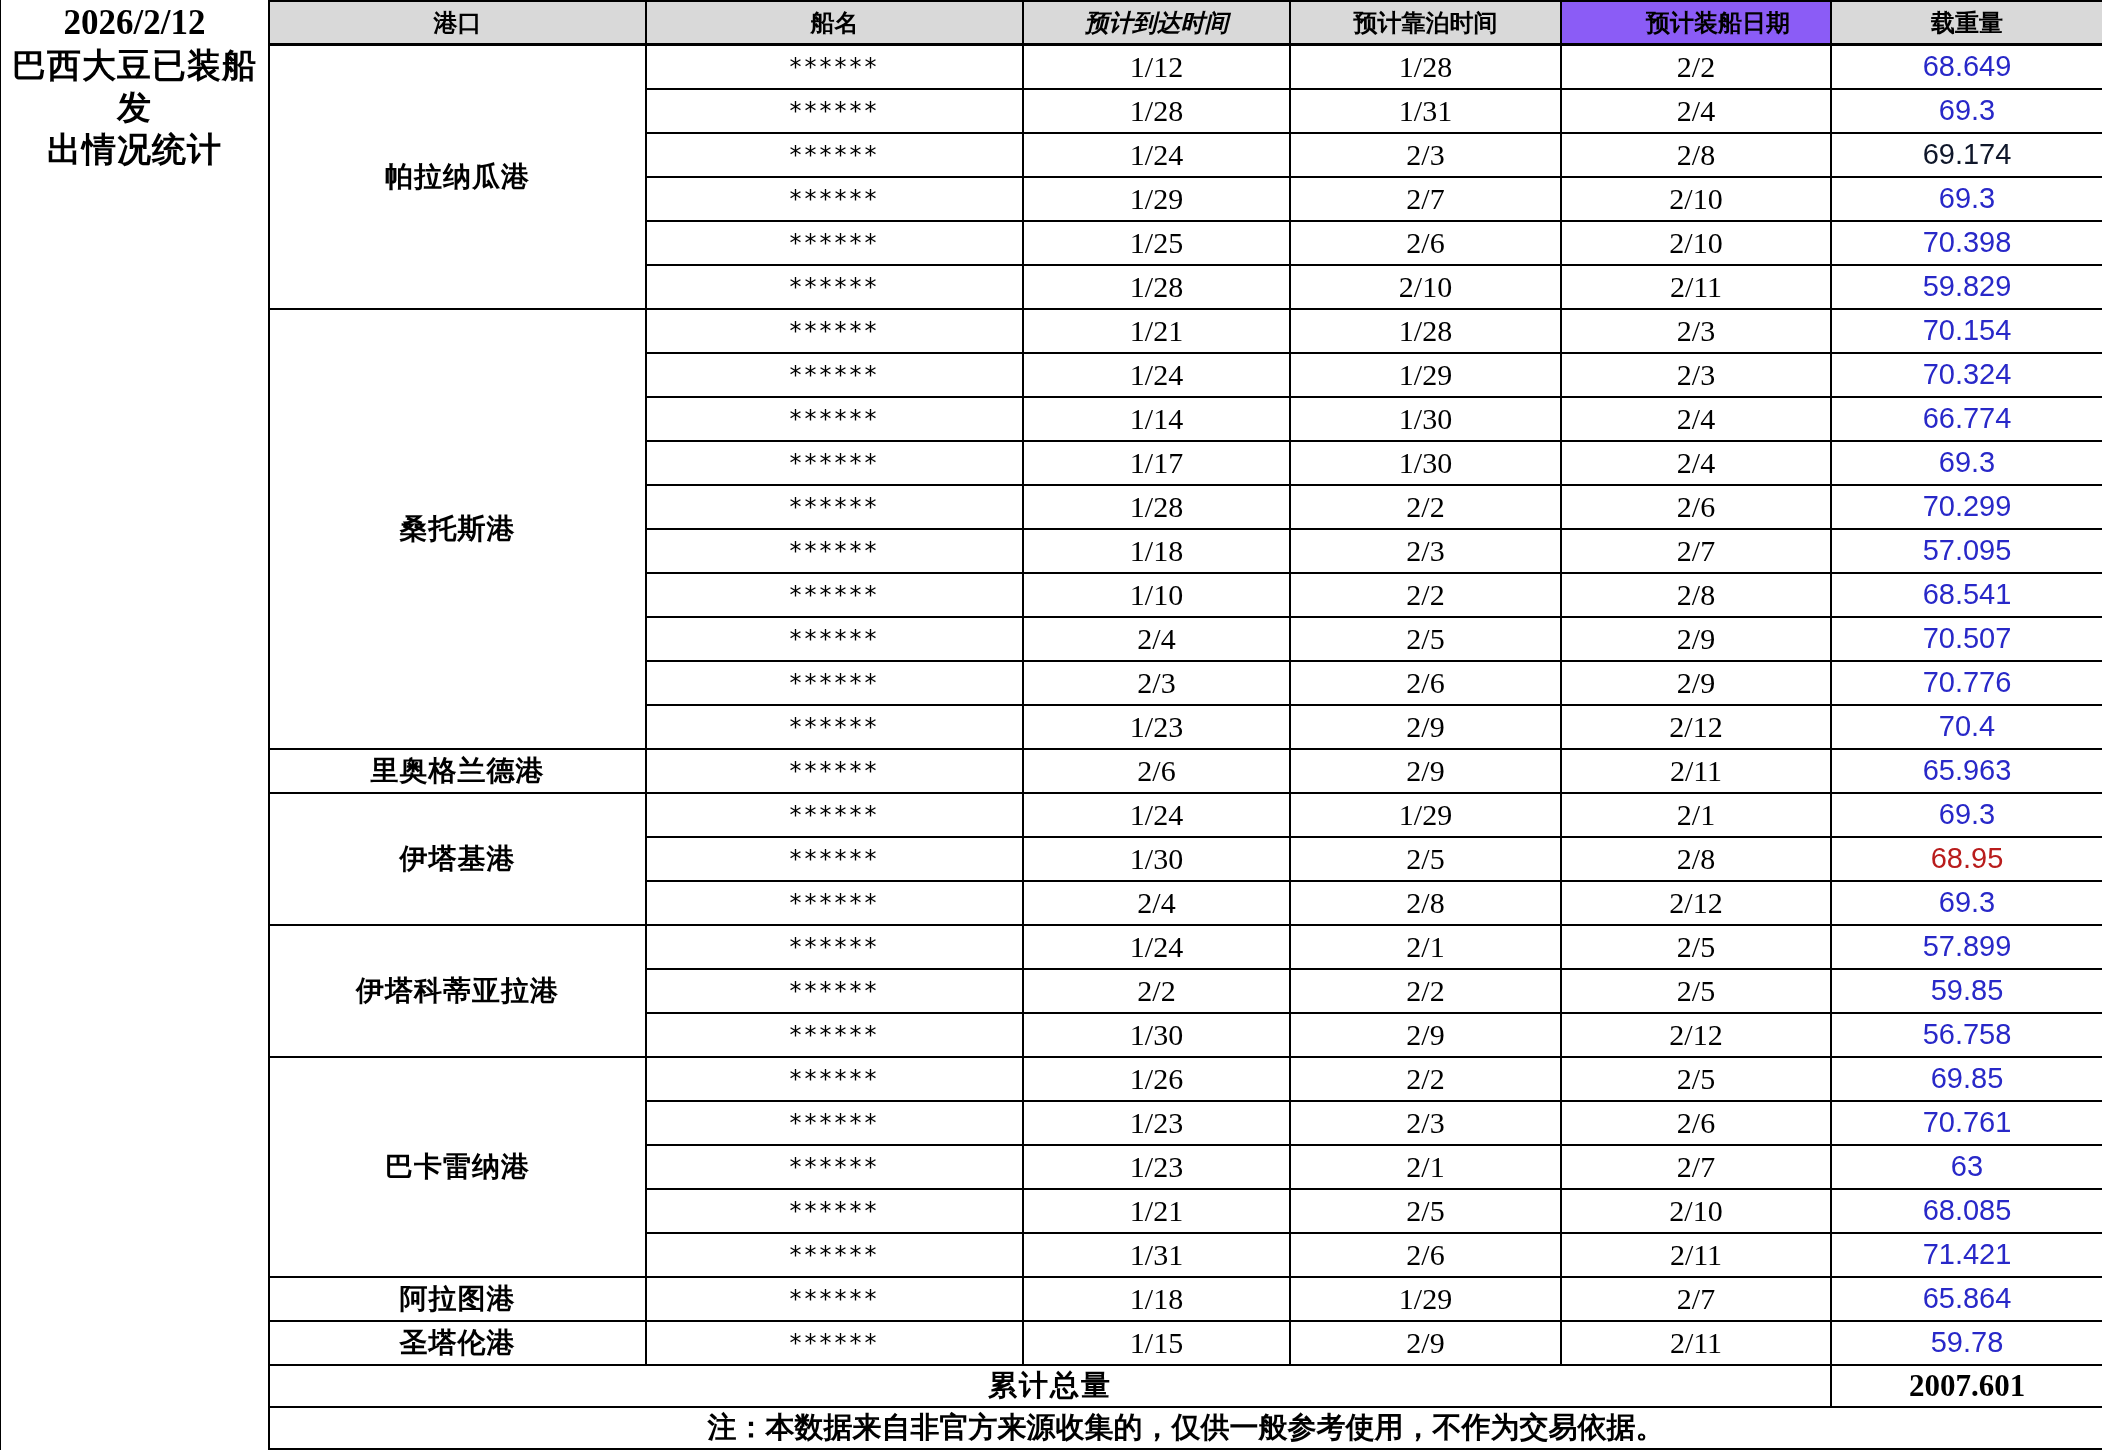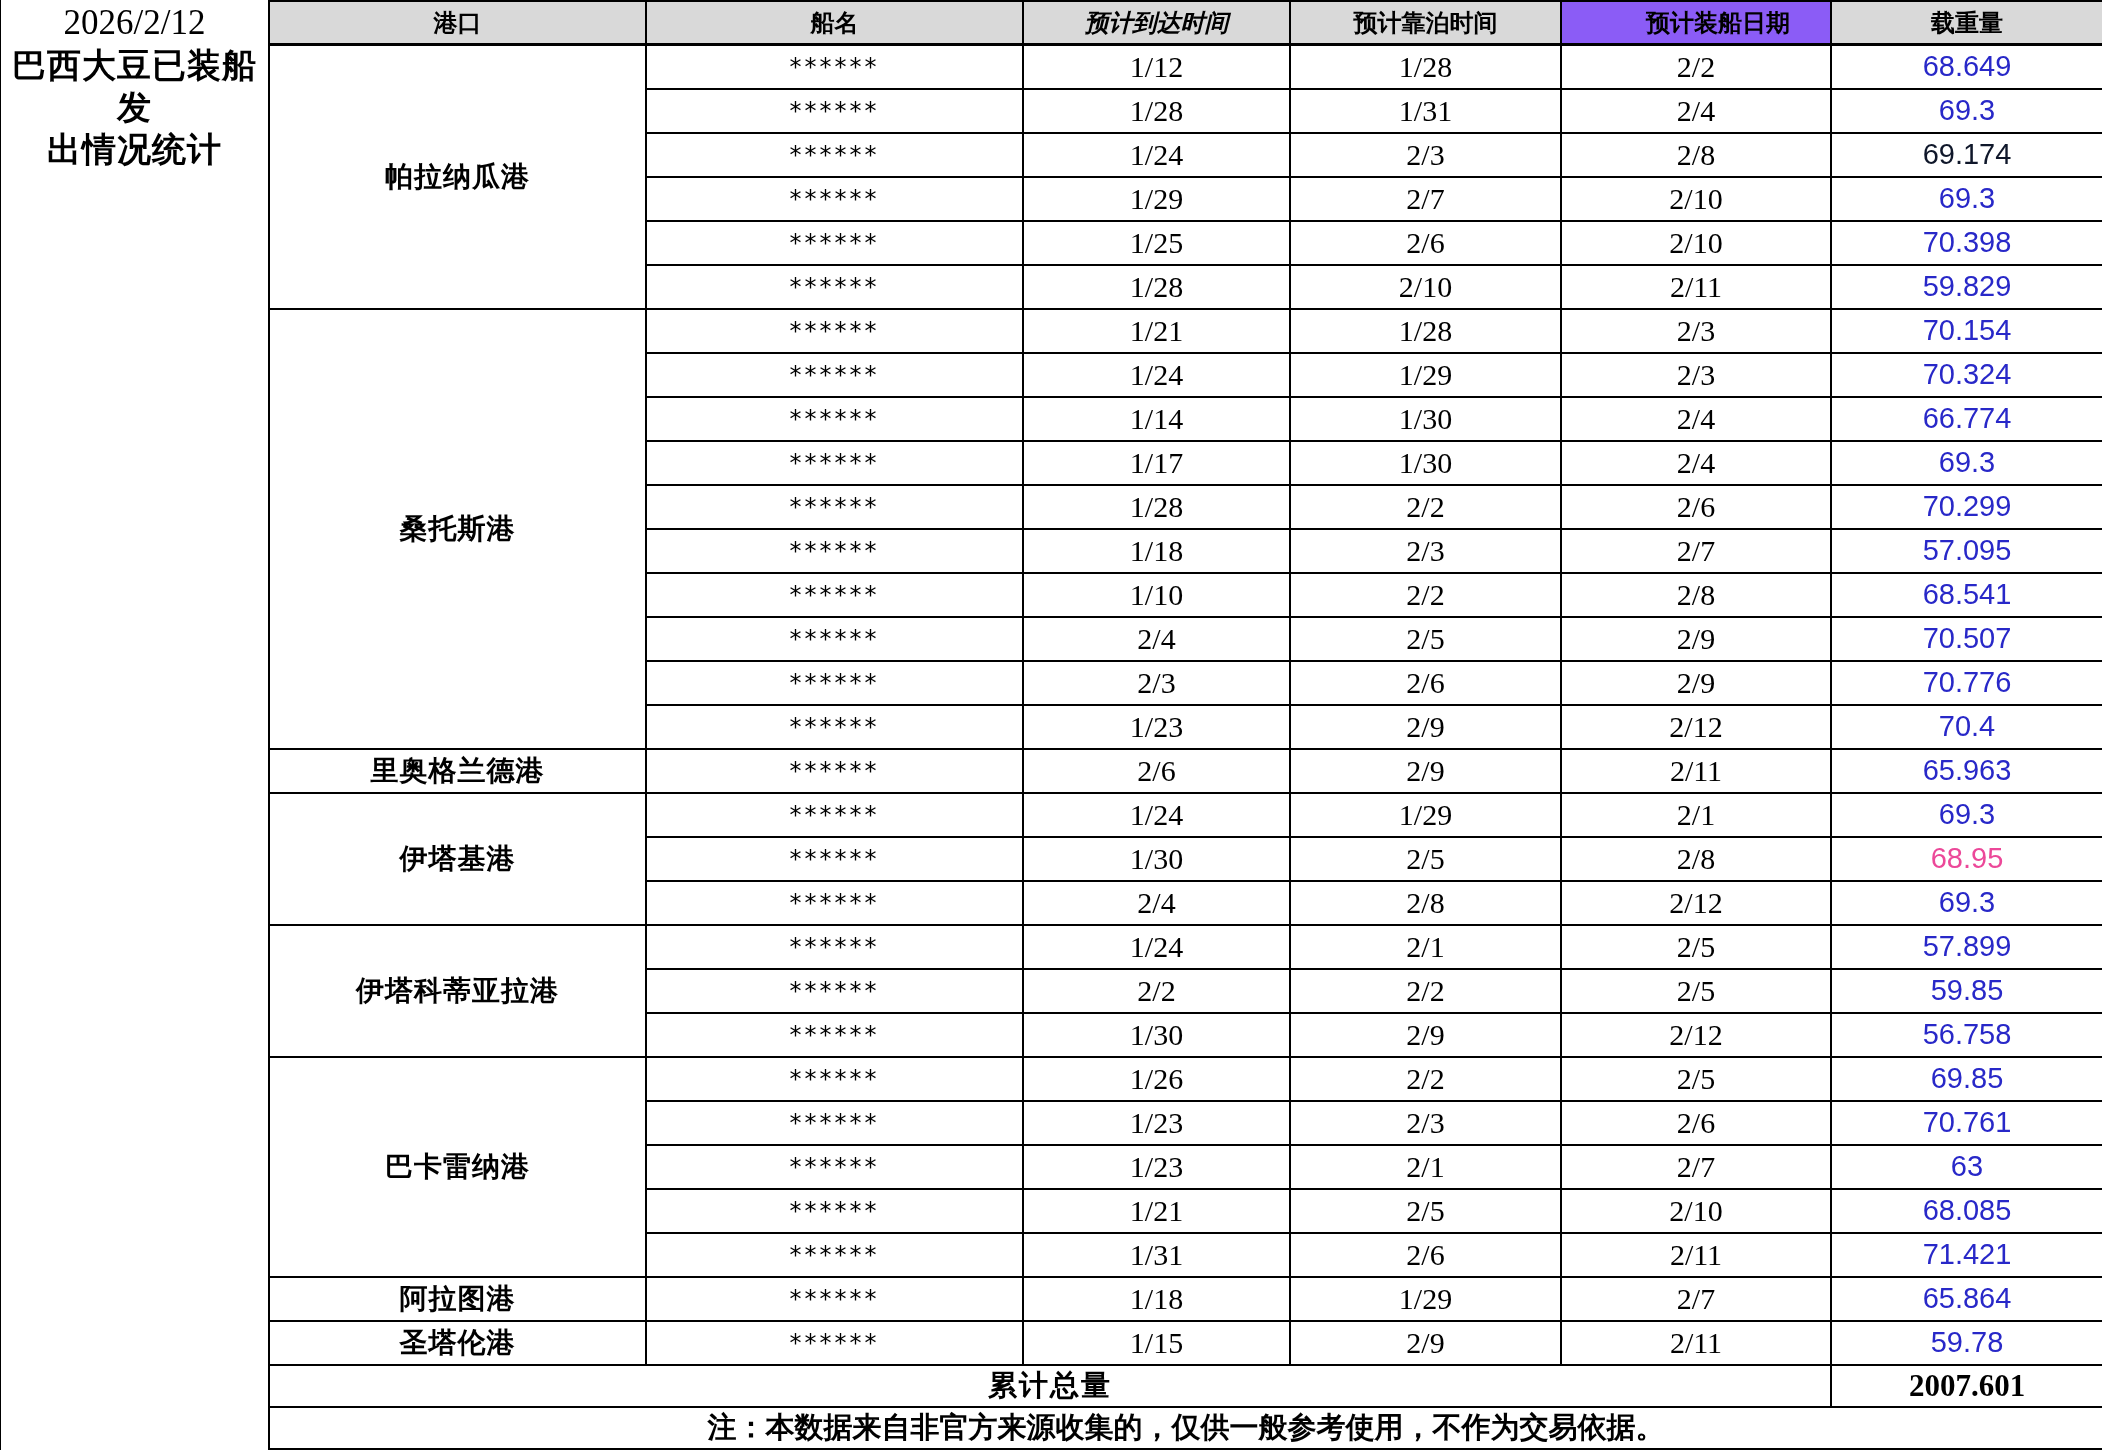--- a/index.html
+++ b/index.html
@@ -10,21 +10,21 @@
     font-family:"Liberation Sans",sans-serif;
     color:#000;
     overflow:hidden;
   }
   .edge-line{position:absolute;left:0;top:0;width:1px;height:1450px;background:#000;}
   
   .title-pane{
     position:absolute;left:1px;top:0;width:267px;height:1450px;
     box-sizing:border-box;text-align:center;padding-top:2px;
   }
-  .title-date{font-family:"Liberation Serif",serif;font-weight:400;font-size:35px;line-height:42px;}
+  .title-date{font-family:"Liberation Serif",serif;font-weight:700;font-size:35px;line-height:42px;}
   .title-cn{font-weight:700;font-size:34px;line-height:42px;letter-spacing:1px;}
   
   table.grid{
     position:absolute;left:268px;top:0;
     width:1834px;border-collapse:collapse;table-layout:fixed;
     background:#fff;
   }
   table.grid th{
     border:2px solid #000;border-bottom:3px solid #000;
     font-size:24px;font-weight:700;height:41px;padding:0;
@@ -205,21 +205,21 @@
           <td class="date">1/24</td>
           <td class="date">1/29</td>
           <td class="date">2/1</td>
           <td class="weight" style="color: rgb(40, 40, 200);">69.3</td>
         </tr>
         <tr class="data-row">
           <td class="ship">******</td>
           <td class="date">1/30</td>
           <td class="date">2/5</td>
           <td class="date">2/8</td>
-          <td class="weight" style="color: #ec4899;">68.95</td>
+          <td class="weight" style="color: #b91c1c;">68.95</td>
         </tr>
         <tr class="data-row">
           <td class="ship">******</td>
           <td class="date">2/4</td>
           <td class="date">2/8</td>
           <td class="date">2/12</td>
           <td class="weight" style="color: rgb(40, 40, 200);">69.3</td>
         </tr>
         <tr class="data-row">
           <td rowspan="3" class="port">伊塔科蒂亚拉港</td>

